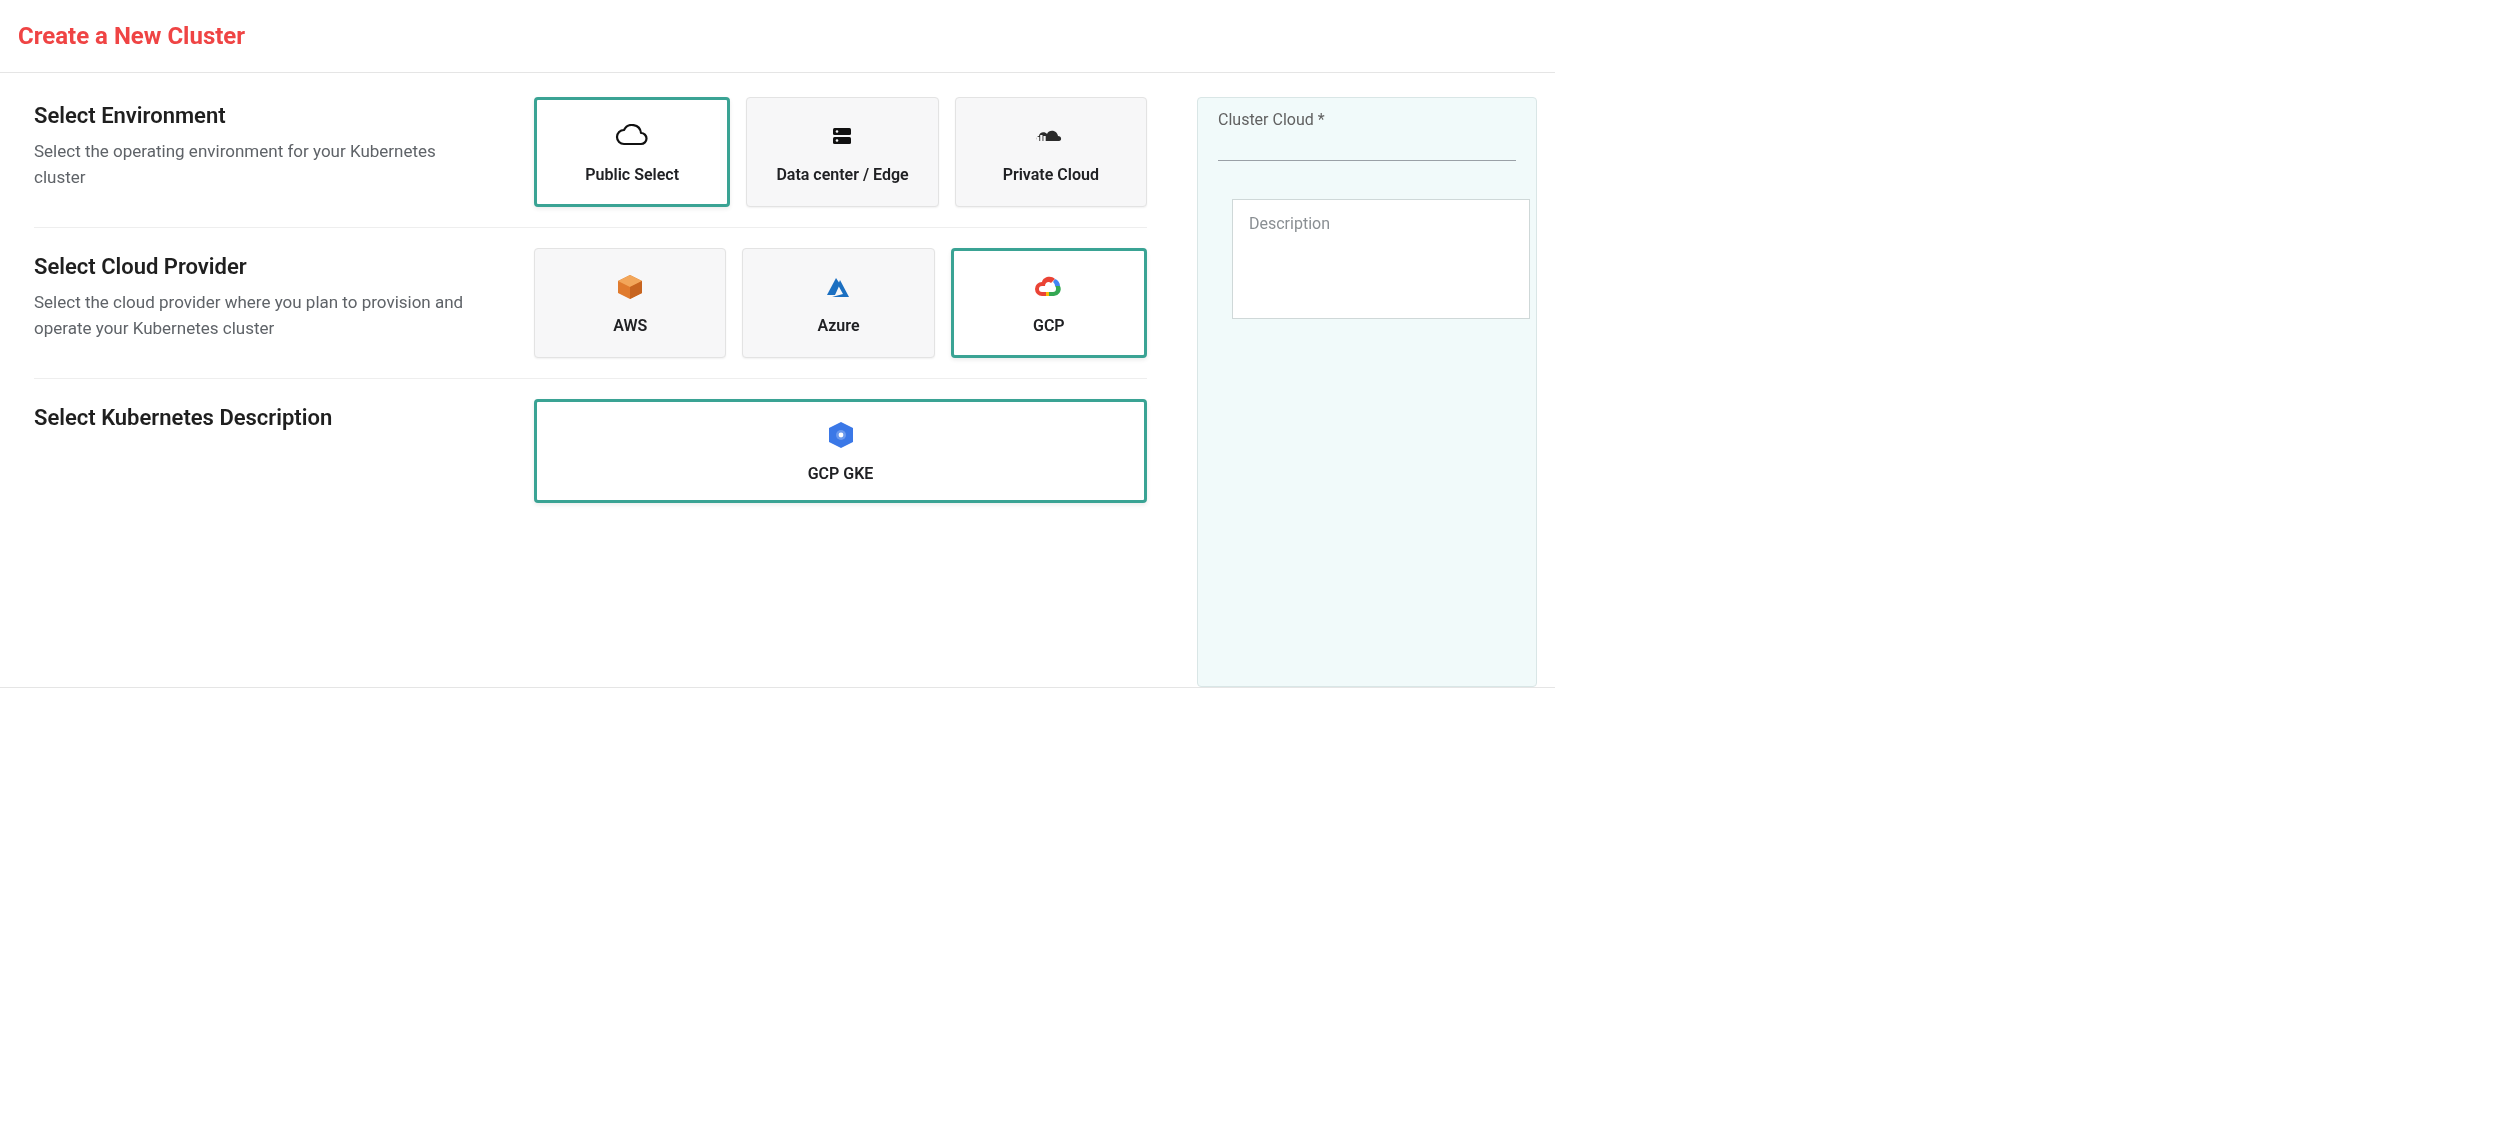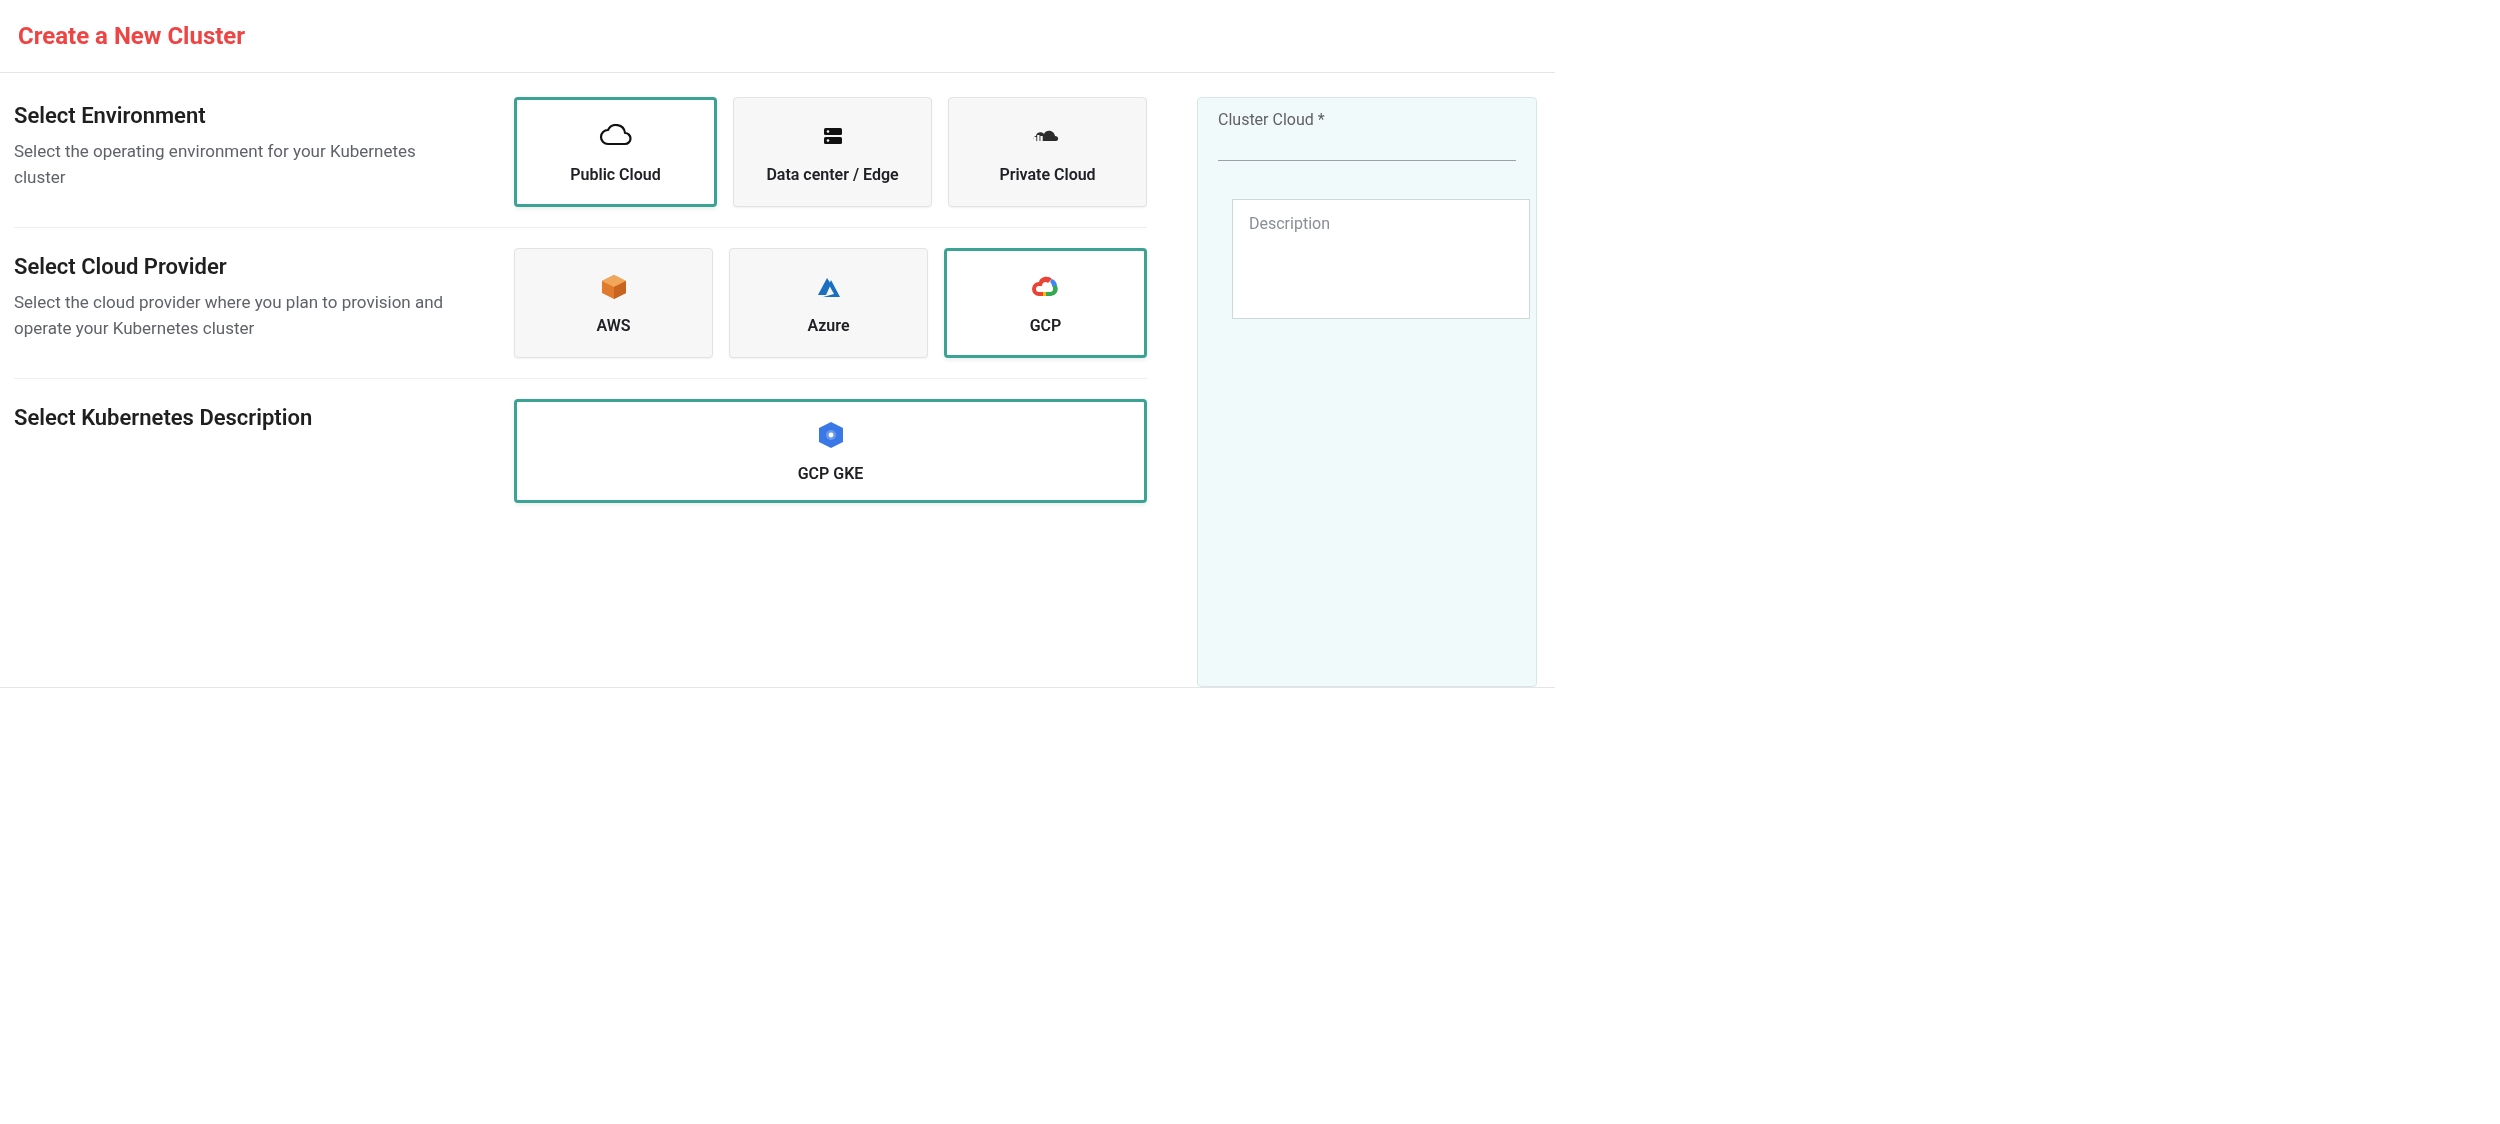--- a/index.html
+++ b/index.html
@@ -15,21 +15,21 @@
   .page-title {
     font-size: 24px;
     font-weight: 700;
     padding: 22px 18px 22px 18px;
     border-bottom: 1px solid #e5e5e5;
     color: #ef4444;
   }
   .body-row {
     display: flex;
     align-items: flex-start;
-    padding: 24px 18px 0 14px;
+    padding: 24px 18px 0 34px;
     gap: 50px;
     border-bottom: 1px solid #e5e5e5;
   }
   .main-col { flex: 1; min-width: 0; }
   .side-col {
     width: 340px;
     background: #f1fafa;
     border: 1px solid #d9e6e6;
     border-radius: 4px;
     padding: 30px 20px 20px 20px;
@@ -159,21 +159,21 @@
           <div class="section-title">Select Environment</div>
           <div class="section-desc">Select the operating environment for your Kubernetes cluster</div>
         </div>
         <div class="cards">
           <div class="card selected">
             <span class="icon-slot">
               <svg width="34" height="24" viewBox="0 0 34 24">
                   <path d="M26 20H9a7 7 0 0 1 0-14 9 9 0 0 1 17 3 5.5 5.5 0 0 1 0 11z" fill="none" stroke="#111" stroke-width="2.2" stroke-linejoin="round"></path>
                 </svg>
             </span>
-            <span class="card-label">Public Cloud</span>
+            <span class="card-label">Public Select</span>
           </div>
           <div class="card">
             <span class="icon-slot">
               <svg width="24" height="24" viewBox="0 0 24 24">
                   <rect x="3" y="4" width="18" height="7" rx="1.5" fill="#111"></rect>
                   <rect x="3" y="13" width="18" height="7" rx="1.5" fill="#111"></rect>
                   <circle cx="7" cy="7.5" r="1.3" fill="#f7f7f8"></circle>
                   <circle cx="7" cy="16.5" r="1.3" fill="#f7f7f8"></circle>
                 </svg>
             </span>

